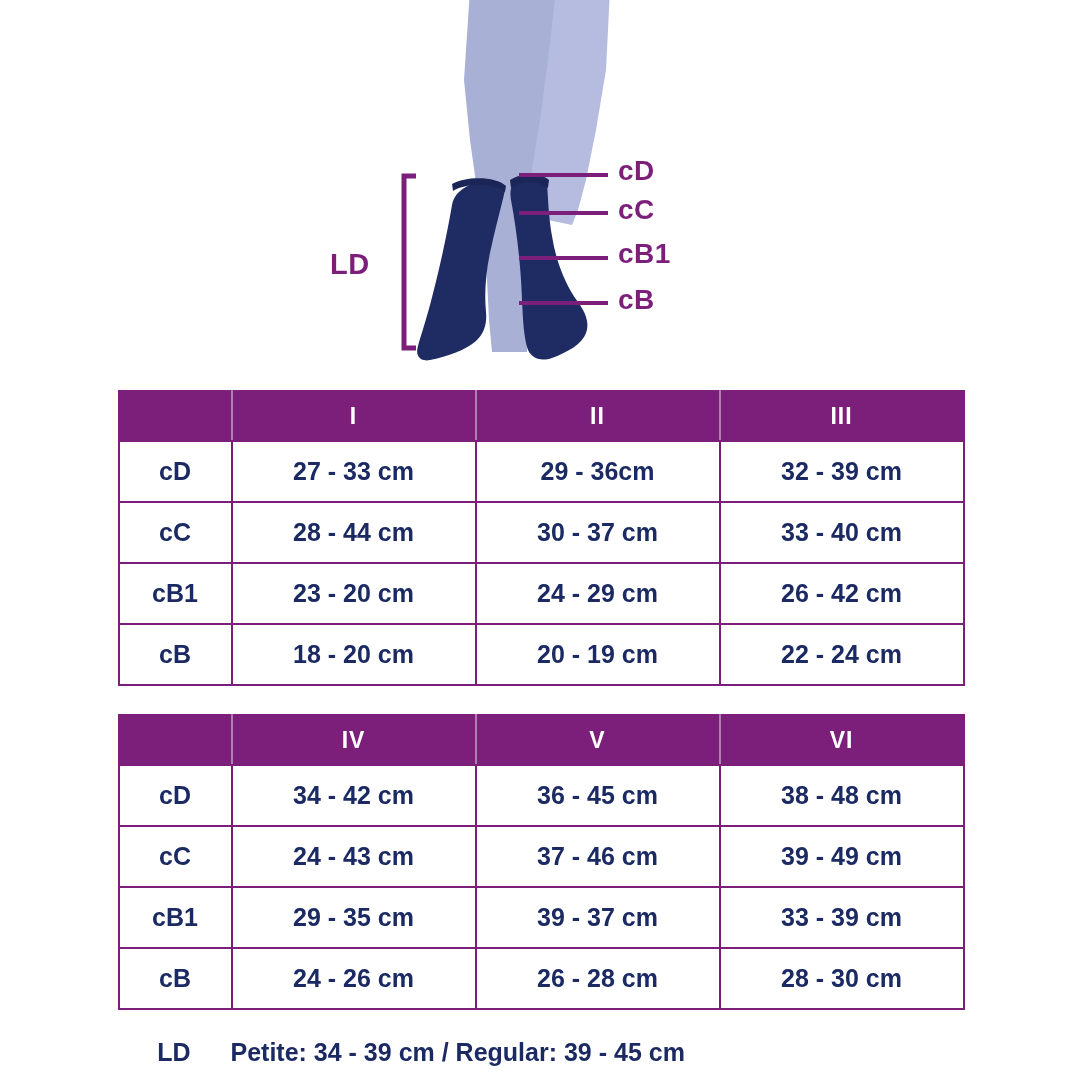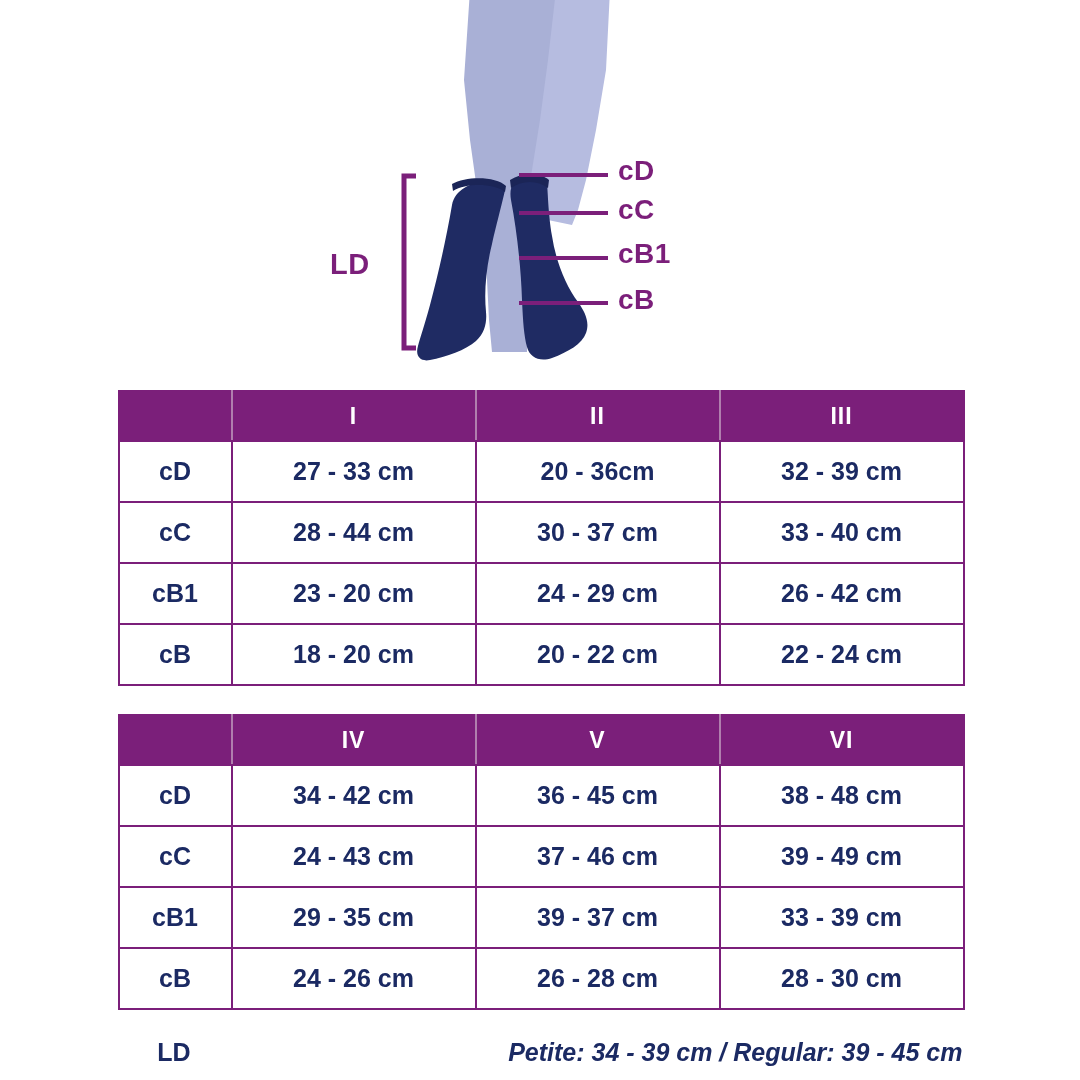--- a/index.html
+++ b/index.html
@@ -102,22 +102,21 @@
     font-size: 25px;
     font-weight: bold;
     color: #1b2a63;
   }
   .footer-label {
     width: 113px;
     text-align: center;
   }
   .footer-value {
     flex: 1;
-    text-align: right;
-    font-style: italic;
+    text-align: left;
   }
 </style>
 </head>
 <body>
 
 <div class="page">
 
   <div class="illustration">
     <svg class="illo-svg" width="1080" height="390" viewBox="0 0 1080 390">
 
@@ -171,39 +170,39 @@
           <th class="corner"></th>
           <th class="hdr">I</th>
           <th class="hdr">II</th>
           <th class="hdr">III</th>
         </tr>
       </thead>
       <tbody>
         <tr>
           <td class="rowlabel">cD</td>
           <td>27 - 33 cm</td>
-          <td>20 - 36cm</td>
+          <td>29 - 36cm</td>
           <td>32 - 39 cm</td>
         </tr>
         <tr>
           <td class="rowlabel">cC</td>
           <td>28 - 44 cm</td>
           <td>30 - 37 cm</td>
           <td>33 - 40 cm</td>
         </tr>
         <tr>
           <td class="rowlabel">cB1</td>
           <td>23 - 20 cm</td>
           <td>24 - 29 cm</td>
           <td>26 - 42 cm</td>
         </tr>
         <tr>
           <td class="rowlabel">cB</td>
           <td>18 - 20 cm</td>
-          <td>20 - 22 cm</td>
+          <td>20 - 19 cm</td>
           <td>22 - 24 cm</td>
         </tr>
       </tbody>
     </table>
   </div>
 
   <div class="table-wrap">
     <table class="size-table">
       <colgroup>
           <col class="c0">

